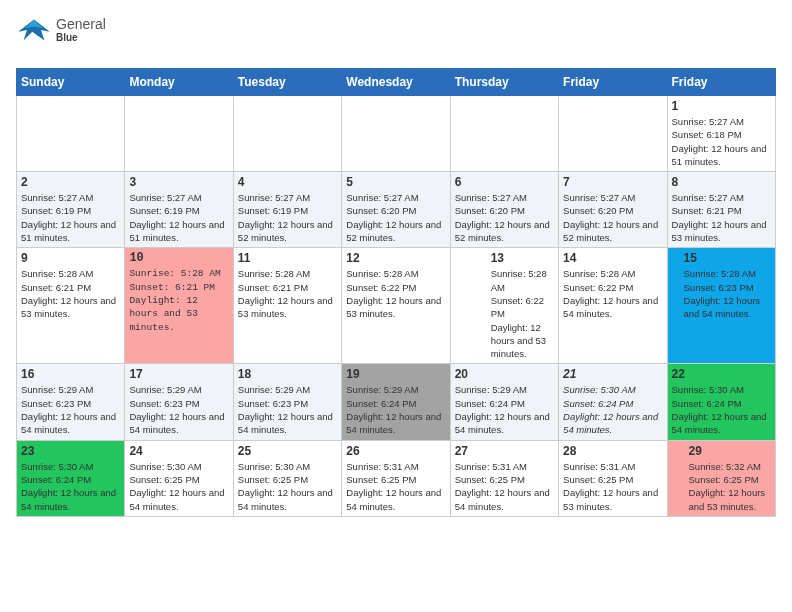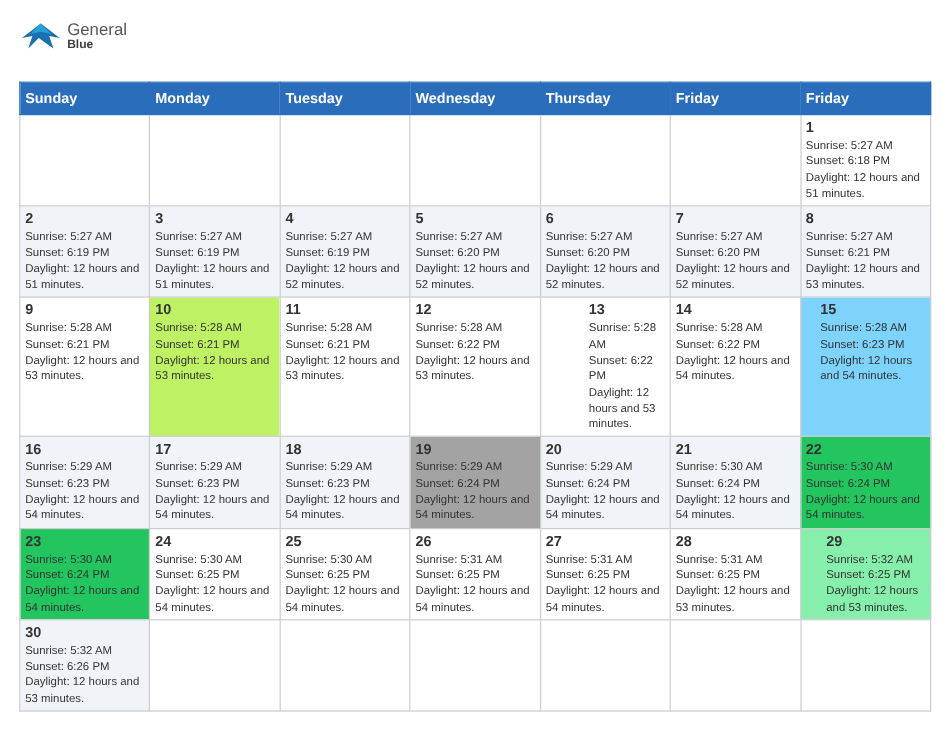--- a/index.html
+++ b/index.html
@@ -189,21 +189,21 @@
       </tr>
       <tr>
         <td style="background: rgb(255, 255, 255);">
         <span class="day-number">9</span>
         <div class="day-info">
           Sunrise: 5:28 AM<br>
           Sunset: 6:21 PM<br>
           Daylight: 12 hours and 53 minutes.
         </div>
       </td>
-        <td style="background: #bef264;">
+        <td style="background: #fca5a5; font-family: Liberation Mono, monospace;">
         <span class="day-number">10</span>
         <div class="day-info">
           Sunrise: 5:28 AM<br>
           Sunset: 6:21 PM<br>
           Daylight: 12 hours and 53 minutes.
         </div>
       </td>
         <td style="background: rgb(255, 255, 255);">
         <span class="day-number">11</span>
         <div class="day-info">
@@ -229,21 +229,21 @@
         </div>
       </td>
         <td style="background: rgb(255, 255, 255);">
         <span class="day-number">14</span>
         <div class="day-info">
           Sunrise: 5:28 AM<br>
           Sunset: 6:22 PM<br>
           Daylight: 12 hours and 54 minutes.
         </div>
       </td>
-        <td style="background: #7dd3fc; padding-left: 16px;">
+        <td style="background: #0ea5e9; padding-left: 16px;">
         <span class="day-number">15</span>
         <div class="day-info">
           Sunrise: 5:28 AM<br>
           Sunset: 6:23 PM<br>
           Daylight: 12 hours and 54 minutes.
         </div>
       </td>
       </tr>
       <tr>
         <td style="background: rgb(240, 244, 248);">
@@ -279,21 +279,21 @@
         </div>
       </td>
         <td style="background: rgb(240, 244, 248);">
         <span class="day-number">20</span>
         <div class="day-info">
           Sunrise: 5:29 AM<br>
           Sunset: 6:24 PM<br>
           Daylight: 12 hours and 54 minutes.
         </div>
       </td>
-        <td style="background: rgb(240, 244, 248);">
+        <td style="background: rgb(240, 244, 248); font-style: italic;">
         <span class="day-number">21</span>
         <div class="day-info">
           Sunrise: 5:30 AM<br>
           Sunset: 6:24 PM<br>
           Daylight: 12 hours and 54 minutes.
         </div>
       </td>
         <td style="background: #22c55e;">
         <span class="day-number">22</span>
         <div class="day-info">
@@ -345,39 +345,23 @@
         </div>
       </td>
         <td style="background: rgb(255, 255, 255);">
         <span class="day-number">28</span>
         <div class="day-info">
           Sunrise: 5:31 AM<br>
           Sunset: 6:25 PM<br>
           Daylight: 12 hours and 53 minutes.
         </div>
       </td>
-        <td style="background: #86efac; padding-left: 21px;">
+        <td style="background: #fca5a5; padding-left: 21px;">
         <span class="day-number">29</span>
         <div class="day-info">
           Sunrise: 5:32 AM<br>
           Sunset: 6:25 PM<br>
           Daylight: 12 hours and 53 minutes.
         </div>
       </td>
-      </tr>
-      <tr>
-        <td style="background: rgb(240, 244, 248);">
-        <span class="day-number">30</span>
-        <div class="day-info">
-          Sunrise: 5:32 AM<br>
-          Sunset: 6:26 PM<br>
-          Daylight: 12 hours and 53 minutes.
-        </div>
-      </td>
-        <td class="empty-cell"></td>
-        <td class="empty-cell"></td>
-        <td class="empty-cell"></td>
-        <td class="empty-cell"></td>
-        <td class="empty-cell"></td>
-        <td class="empty-cell"></td>
       </tr>
     </tbody>
 </table>
 
 </body></html>

